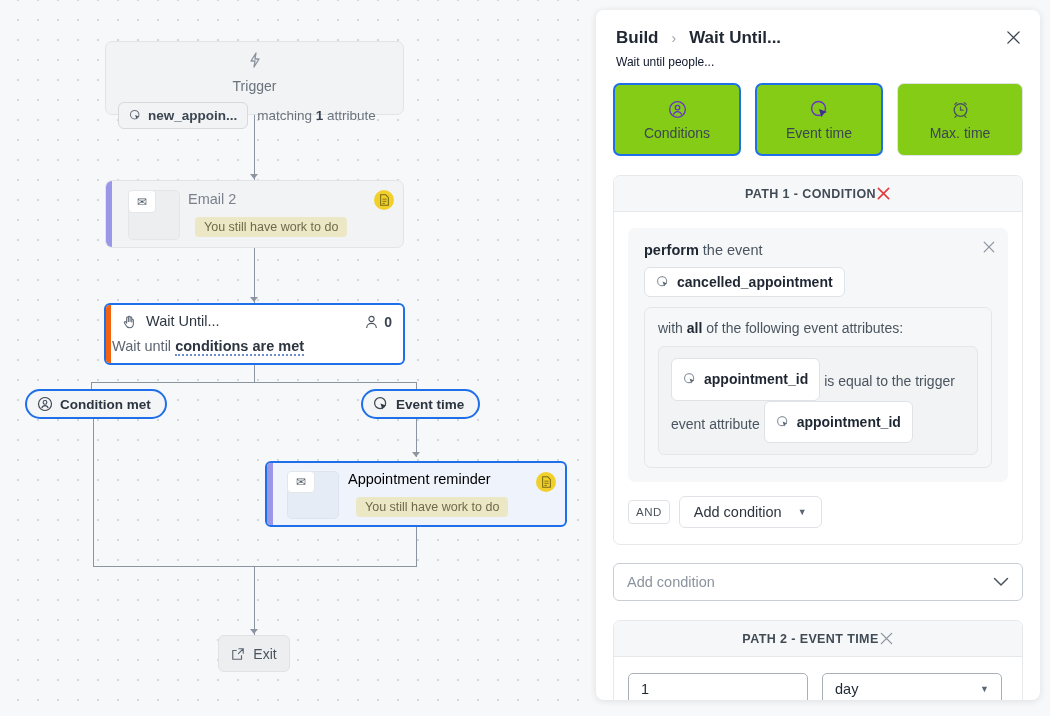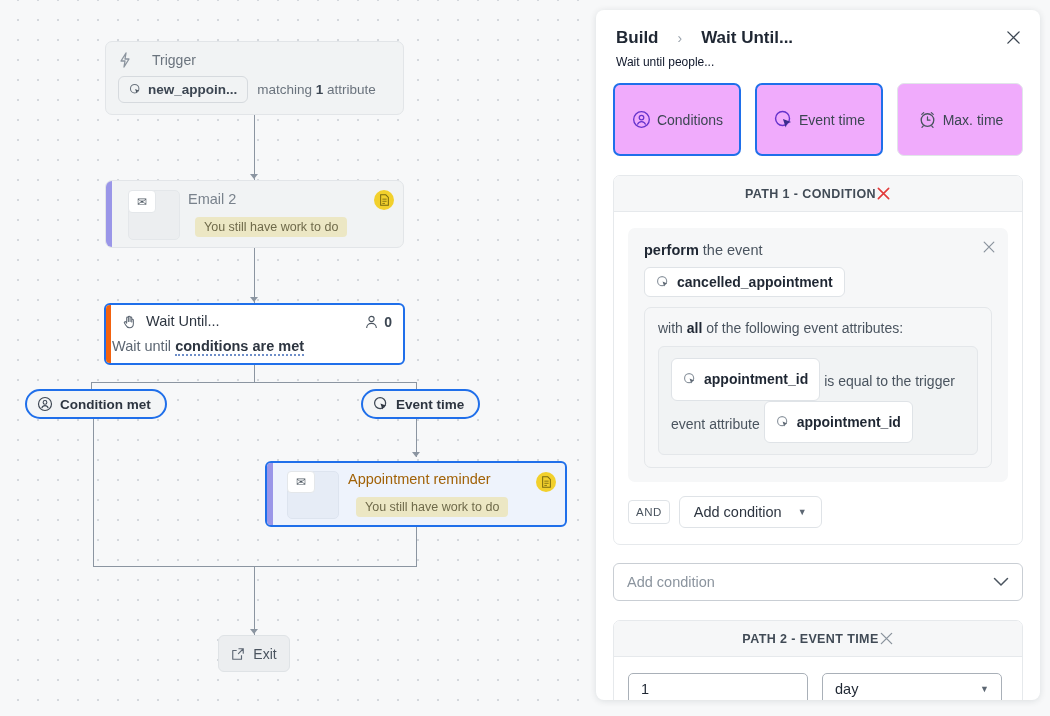--- a/index.html
+++ b/index.html
@@ -29,21 +29,21 @@
     border-right: 4px solid transparent;
     border-top: 5px solid #8b95a1;
   }
 
   
   .trigger-node {
     position: absolute; left: 105px; top: 41px; width: 299px; height: 74px;
     background: #f1f3f4; border: 1px solid #e2e5e8; border-radius: 7px;
     padding: 10px 12px;
   }
-  .trigger-head { display: flex; align-items: center; gap: 20px; }
+  .trigger-head { display: flex; align-items: center; gap: 10px; flex-direction: column; }
   .trigger-head .lbl { font-size: 14px; color: #6a737d; }
   .trigger-row { display: flex; align-items: center; gap: 9px; margin-top: 8px; }
   .pill-chip {
     display: inline-flex; align-items: center; gap: 6px;
     background: #f1f3f4; border: 1px solid #d6dade; border-radius: 6px;
     padding: 5px 10px; font-size: 13.5px; font-weight: bold; color: #3c4652;
   }
   .trig-meta { font-size: 13.5px; color: #6a737d; }
   .trig-meta b { color: #3c4652; }
 
@@ -111,21 +111,21 @@
   .appt-thumb {
     position: absolute; left: 14px; top: 8px; width: 52px; height: 48px;
     background: #e6ecf6; border: 1px solid #dde4ef; border-radius: 5px;
   }
   .appt-thumb .env {
     position: absolute; left: -1px; top: -1px; width: 28px; height: 22px;
     background: #ffffff; border: 1px solid #e4e7ea; border-radius: 4px;
     display: flex; align-items: center; justify-content: center;
     font-size: 12px; color: #525c66;
   }
-  .appt-title { position: absolute; left: 75px; top: 8px; font-size: 14.5px; color: #a16207; }
+  .appt-title { position: absolute; left: 75px; top: 8px; font-size: 14.5px; color: #000000; }
   .appt-badge {
     position: absolute; left: 83px; top: 34px;
     background: #ece7c4; color: #6f6a4a; font-size: 12.5px;
     border-radius: 4px; padding: 3px 9px;
   }
 
   
   .exit-node {
     position: absolute; left: 218px; top: 635px; width: 72px; height: 37px;
     background: #eceef0; border: 1px solid #dfe3e6; border-radius: 6px;
@@ -134,33 +134,33 @@
   }
 
   
   #panel {
     position: absolute; left: 596px; top: 10px; width: 444px; height: 690px;
     background: #ffffff; border-radius: 8px;
     box-shadow: 0 1px 7px rgba(20,30,45,.12);
     overflow: hidden;
   }
   .panel-head { padding: 18px 20px 0 20px; position: relative; }
-  .crumb { font-size: 17px; font-weight: bold; color: #1f2733; display: flex; align-items: center; gap: 19px; }
+  .crumb { font-size: 17px; font-weight: bold; color: #1f2733; display: flex; align-items: center; gap: 13px; }
   .crumb .sep { color: #9aa3ad; font-weight: normal; font-size: 14px; }
   .panel-sub { font-size: 12px; color: #0f172a; margin-top: 7px; }
   .panel-close {
     position: absolute; right: 16px; top: 16px; width: 22px; height: 22px;
     display: flex; align-items: center; justify-content: center;
     color: #3c4652; font-size: 19px; line-height: 1; cursor: pointer;
   }
 
   .mode-row { display: flex; gap: 14px; padding: 14px 17px 0 17px; }
   .mode-card {
     flex: 1; height: 73px; border-radius: 7px; border: 1px solid #e1e5e9;
-    background: #f0abfc; display: flex; flex-direction: row;
+    background: #84cc16; display: flex; flex-direction: column;
     align-items: center; justify-content: center; gap: 5px; cursor: pointer;
   }
   .mode-card.sel { border: 2px solid #1f6fea; }
   .mode-card .lab { font-size: 14px; color: #3c4652; }
 
   .section {
     margin: 19px 17px 0 17px; border: 1px solid #e6e9ec; border-radius: 7px; overflow: hidden;
   }
   .sec-head {
     background: #f6f7f8; border-bottom: 1px solid #e6e9ec;

